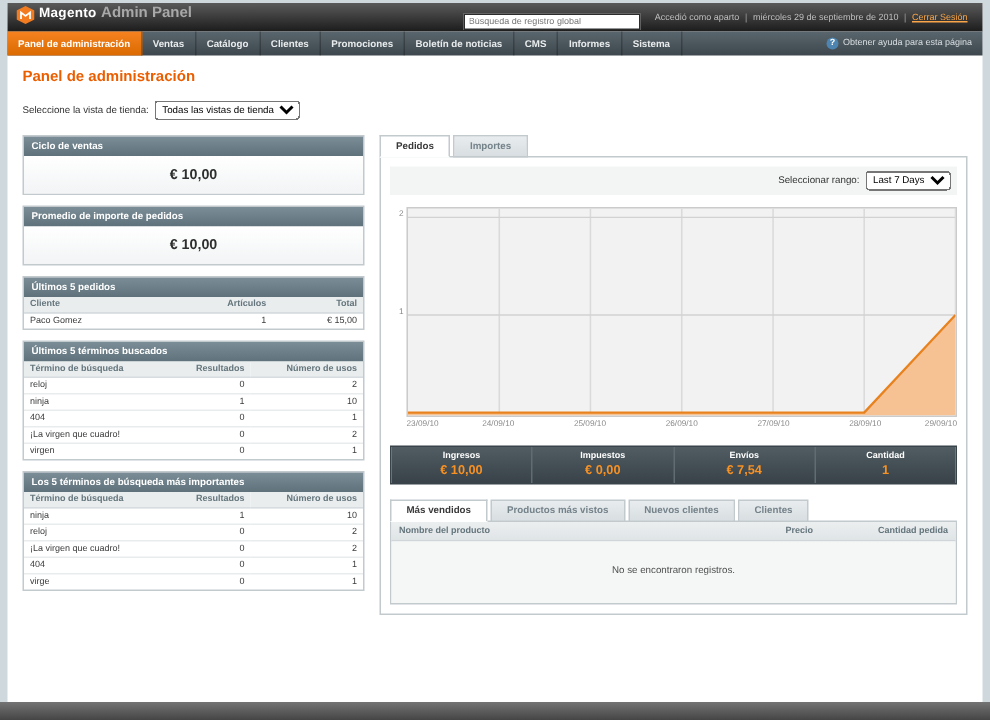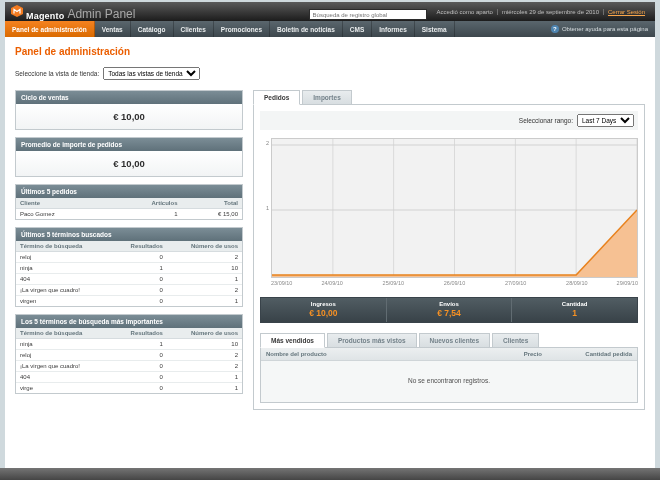--- a/index.html
+++ b/index.html
@@ -4,23 +4,23 @@
 <style>
   * { margin:0; padding:0; box-sizing:border-box; }
   html,body { width:660px; height:480px; }
   body { background:#cfd9dd; position:relative; overflow:hidden;
          font-family:"Liberation Sans", sans-serif; }
   .app { position:absolute; top:2px; left:5px; right:5px; bottom:12px; background:#fff; }
 
   
   .topbar { height:19px; background:linear-gradient(#5a5a5a,#1c1c1c);
             display:flex; align-items:center; padding:0 6px; gap:6px; }
-  .logo { display:flex; align-items:flex-end; gap:3px; }
+  .logo { display:flex; align-items:flex-start; gap:3px; }
   .logo-text { color:#fff; font-size:9px; font-weight:bold; letter-spacing:.2px; }
-  .logo-sub  { color:#a8a8a8; font-size:12px; font-weight:normal; }
+  .logo-sub  { color:#a8a8a8; font-size:10px; font-weight:bold; }
   .top-spacer { flex:1; }
   .global-search input { width:118px; height:11px; font-size:6px; border:1px solid #2b2b2b;
             padding:0 3px; background:#fff; color:#444;
             font-family:"Liberation Sans", sans-serif; }
   .header-meta { display:flex; align-items:center; color:#bfbfbf; font-size:6px; }
   .header-meta > * { padding:0 4px; }
   .header-meta > * + * { border-left:1px solid #6e6e6e; }
   .logout { color:#f9a64a; text-decoration:underline; cursor:pointer; }
 
   
@@ -319,20 +319,24 @@
               </div>
             </div>
           </div>
 
           <div class="stats-bar">
             <div class="stat">
               <div class="stat-label">Ingresos</div>
               <div class="stat-value">€ 10,00</div>
             </div>
             <div class="stat">
+              <div class="stat-label">Impuestos</div>
+              <div class="stat-value">€ 0,00</div>
+            </div>
+            <div class="stat">
               <div class="stat-label">Envíos</div>
               <div class="stat-value">€ 7,54</div>
             </div>
             <div class="stat">
               <div class="stat-label">Cantidad</div>
               <div class="stat-value">1</div>
             </div>
           </div>
 
           <div class="bottom-tabs">

